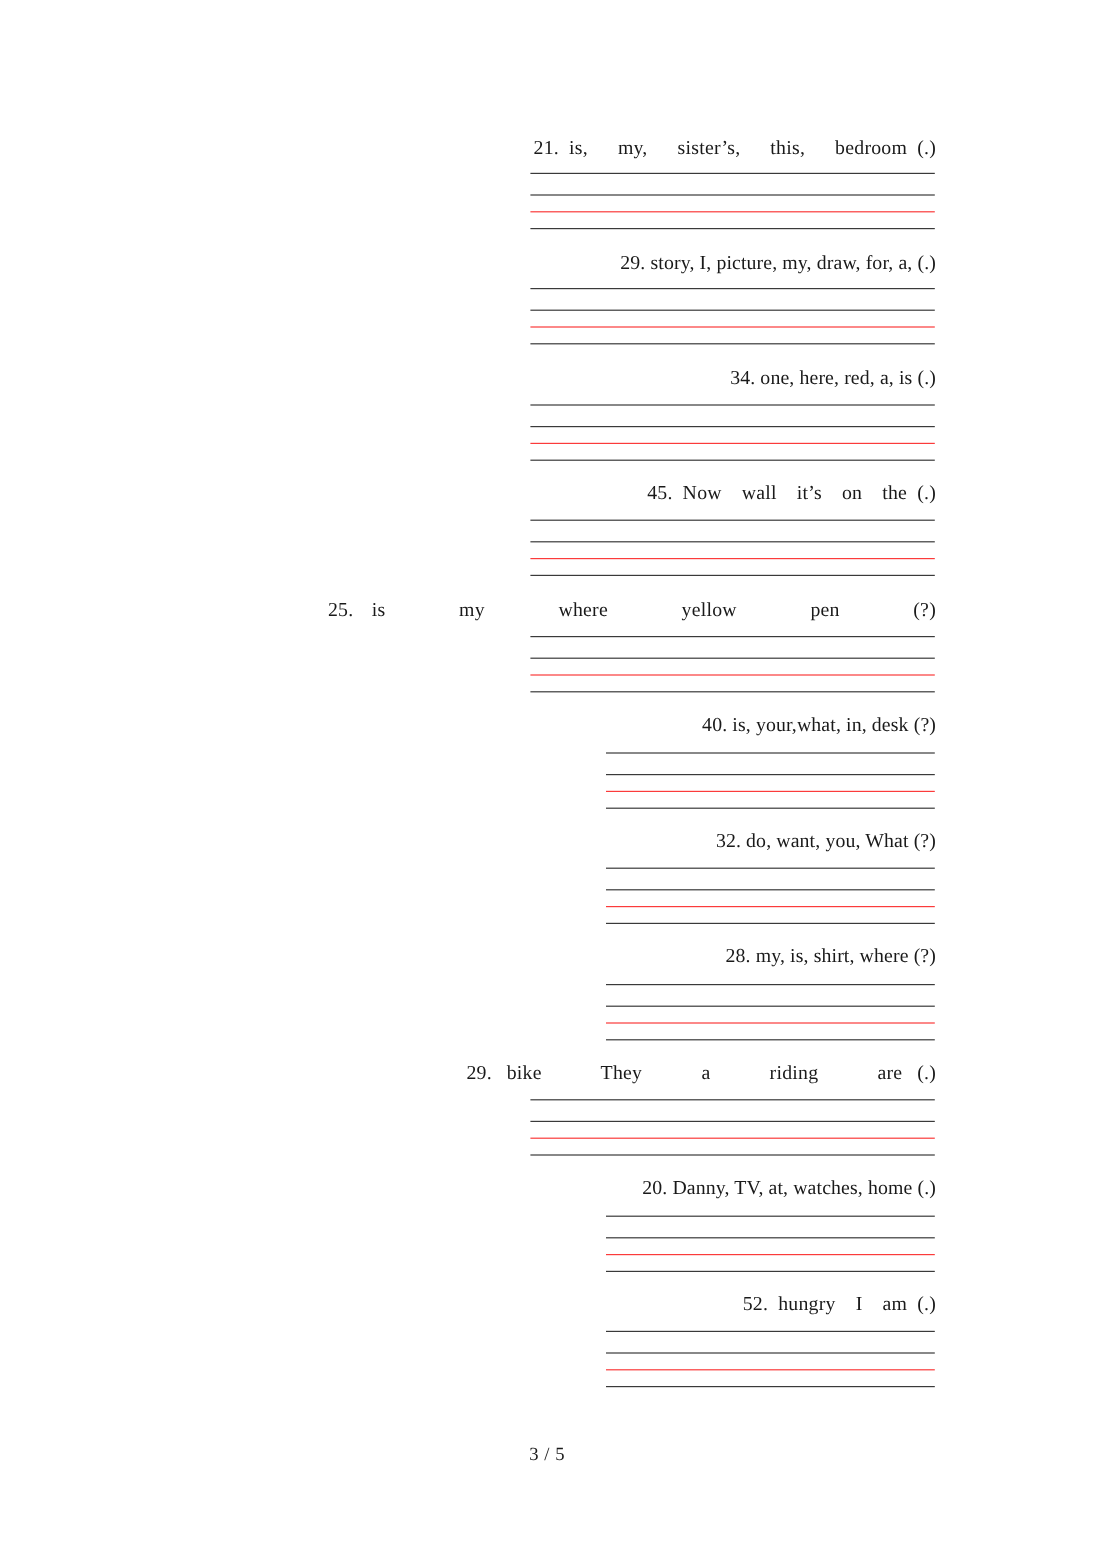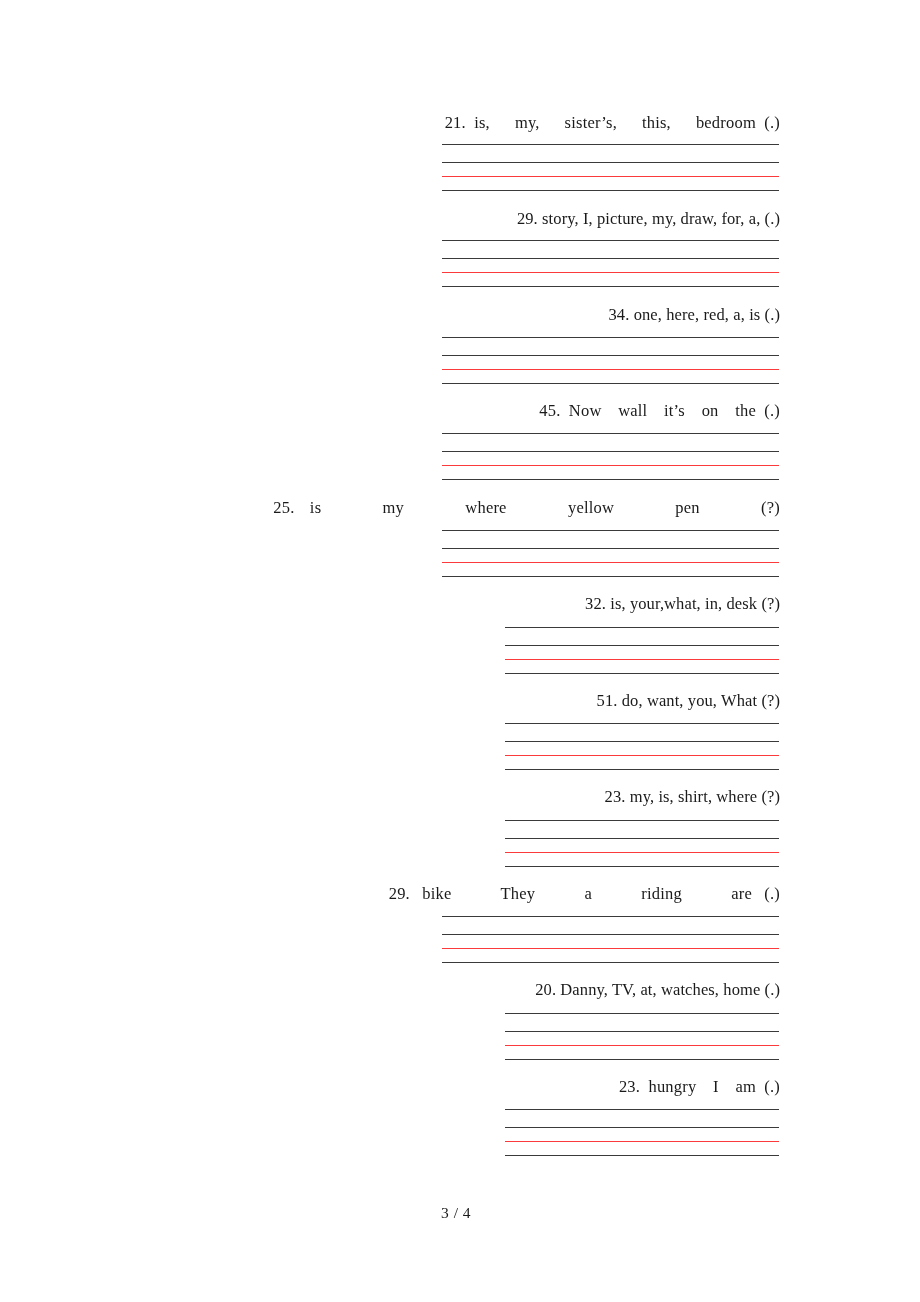--- a/index.html
+++ b/index.html
@@ -117,39 +117,39 @@
       <div class="item">
         <div class="item-text sp2" style="top: 498px; text-align: center;">25. is    my    where    yellow    pen    (?)</div>
         <div class="rules" style="left: 442px; top: 530px; width: 337px;">
           <div class="rule" style="top: 0px; width: 337px;"></div>
           <div class="rule" style="top: 18px; width: 337px;"></div>
           <div class="rule red" style="top: 32px; width: 337px;"></div>
           <div class="rule" style="top: 46px; width: 337px;"></div>
         </div>
       </div>
       <div class="item">
-        <div class="item-text" style="top: 594px;">32. is, your,what, in, desk (?)</div>
+        <div class="item-text" style="top: 594px;">40. is, your,what, in, desk (?)</div>
         <div class="rules" style="left: 505px; top: 627px; width: 274px;">
           <div class="rule" style="top: 0px; width: 274px;"></div>
           <div class="rule" style="top: 18px; width: 274px;"></div>
           <div class="rule red" style="top: 32px; width: 274px;"></div>
           <div class="rule" style="top: 46px; width: 274px;"></div>
         </div>
       </div>
       <div class="item">
-        <div class="item-text" style="top: 691px;">51. do, want, you, What (?)</div>
+        <div class="item-text" style="top: 691px;">32. do, want, you, What (?)</div>
         <div class="rules" style="left: 505px; top: 723px; width: 274px;">
           <div class="rule" style="top: 0px; width: 274px;"></div>
           <div class="rule" style="top: 18px; width: 274px;"></div>
           <div class="rule red" style="top: 32px; width: 274px;"></div>
           <div class="rule" style="top: 46px; width: 274px;"></div>
         </div>
       </div>
       <div class="item">
-        <div class="item-text" style="top: 787px;">23. my, is, shirt, where (?)</div>
+        <div class="item-text" style="top: 787px;">28. my, is, shirt, where (?)</div>
         <div class="rules" style="left: 505px; top: 820px; width: 274px;">
           <div class="rule" style="top: 0px; width: 274px;"></div>
           <div class="rule" style="top: 18px; width: 274px;"></div>
           <div class="rule red" style="top: 32px; width: 274px;"></div>
           <div class="rule" style="top: 46px; width: 274px;"></div>
         </div>
       </div>
       <div class="item">
         <div class="item-text sp3" style="top: 884px;">29. bike    They    a    riding    are (.)</div>
         <div class="rules" style="left: 442px; top: 916px; width: 337px;">
@@ -162,24 +162,24 @@
       <div class="item">
         <div class="item-text" style="top: 980px;">20. Danny, TV, at, watches, home (.)</div>
         <div class="rules" style="left: 505px; top: 1013px; width: 274px;">
           <div class="rule" style="top: 0px; width: 274px;"></div>
           <div class="rule" style="top: 18px; width: 274px;"></div>
           <div class="rule red" style="top: 32px; width: 274px;"></div>
           <div class="rule" style="top: 46px; width: 274px;"></div>
         </div>
       </div>
       <div class="item">
-        <div class="item-text sp1" style="top: 1077px;">23. hungry  I  am (.)</div>
+        <div class="item-text sp1" style="top: 1077px;">52. hungry  I  am (.)</div>
         <div class="rules" style="left: 505px; top: 1109px; width: 274px;">
           <div class="rule" style="top: 0px; width: 274px;"></div>
           <div class="rule" style="top: 18px; width: 274px;"></div>
           <div class="rule red" style="top: 32px; width: 274px;"></div>
           <div class="rule" style="top: 46px; width: 274px;"></div>
         </div>
       </div>
     </div>
 
-  <div class="footer">3 / 4</div>
+  <div class="footer">3 / 5</div>
 </div>
 
 </body></html>

